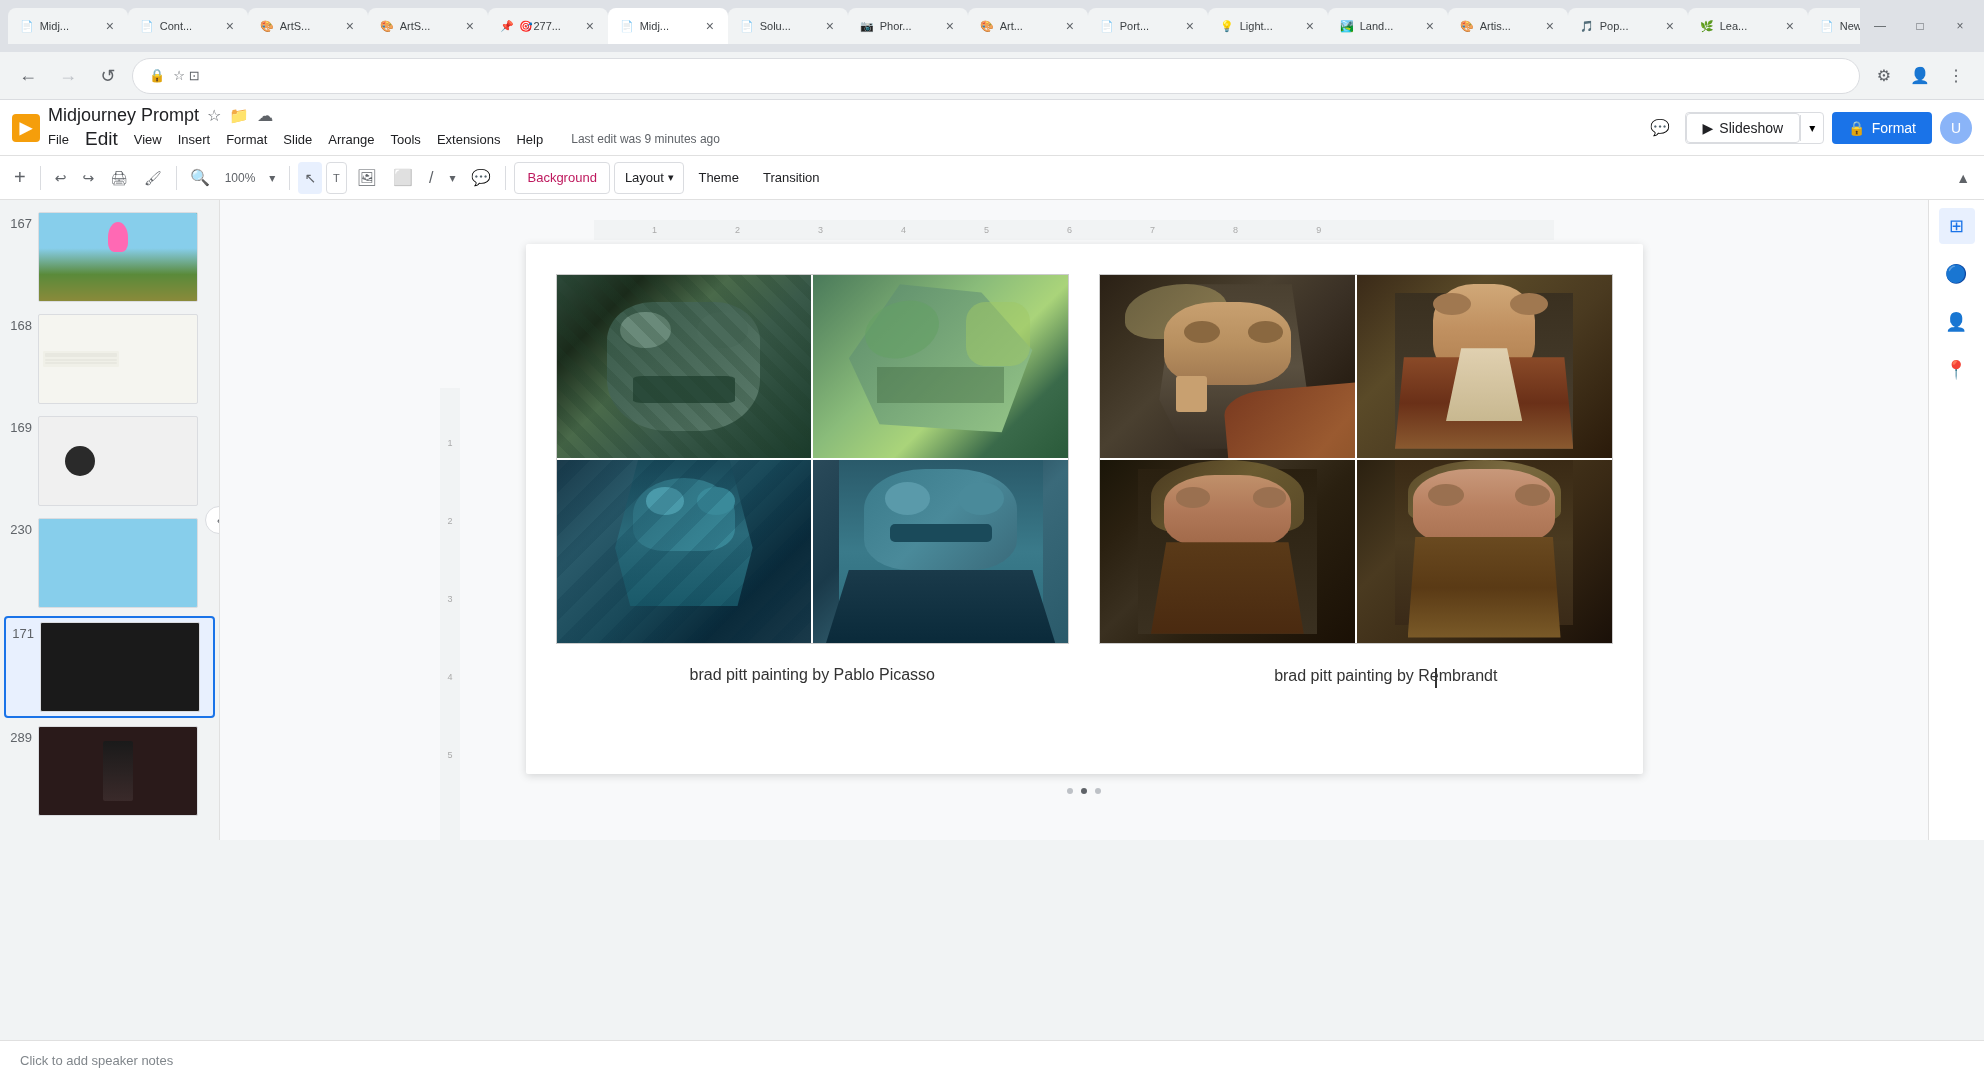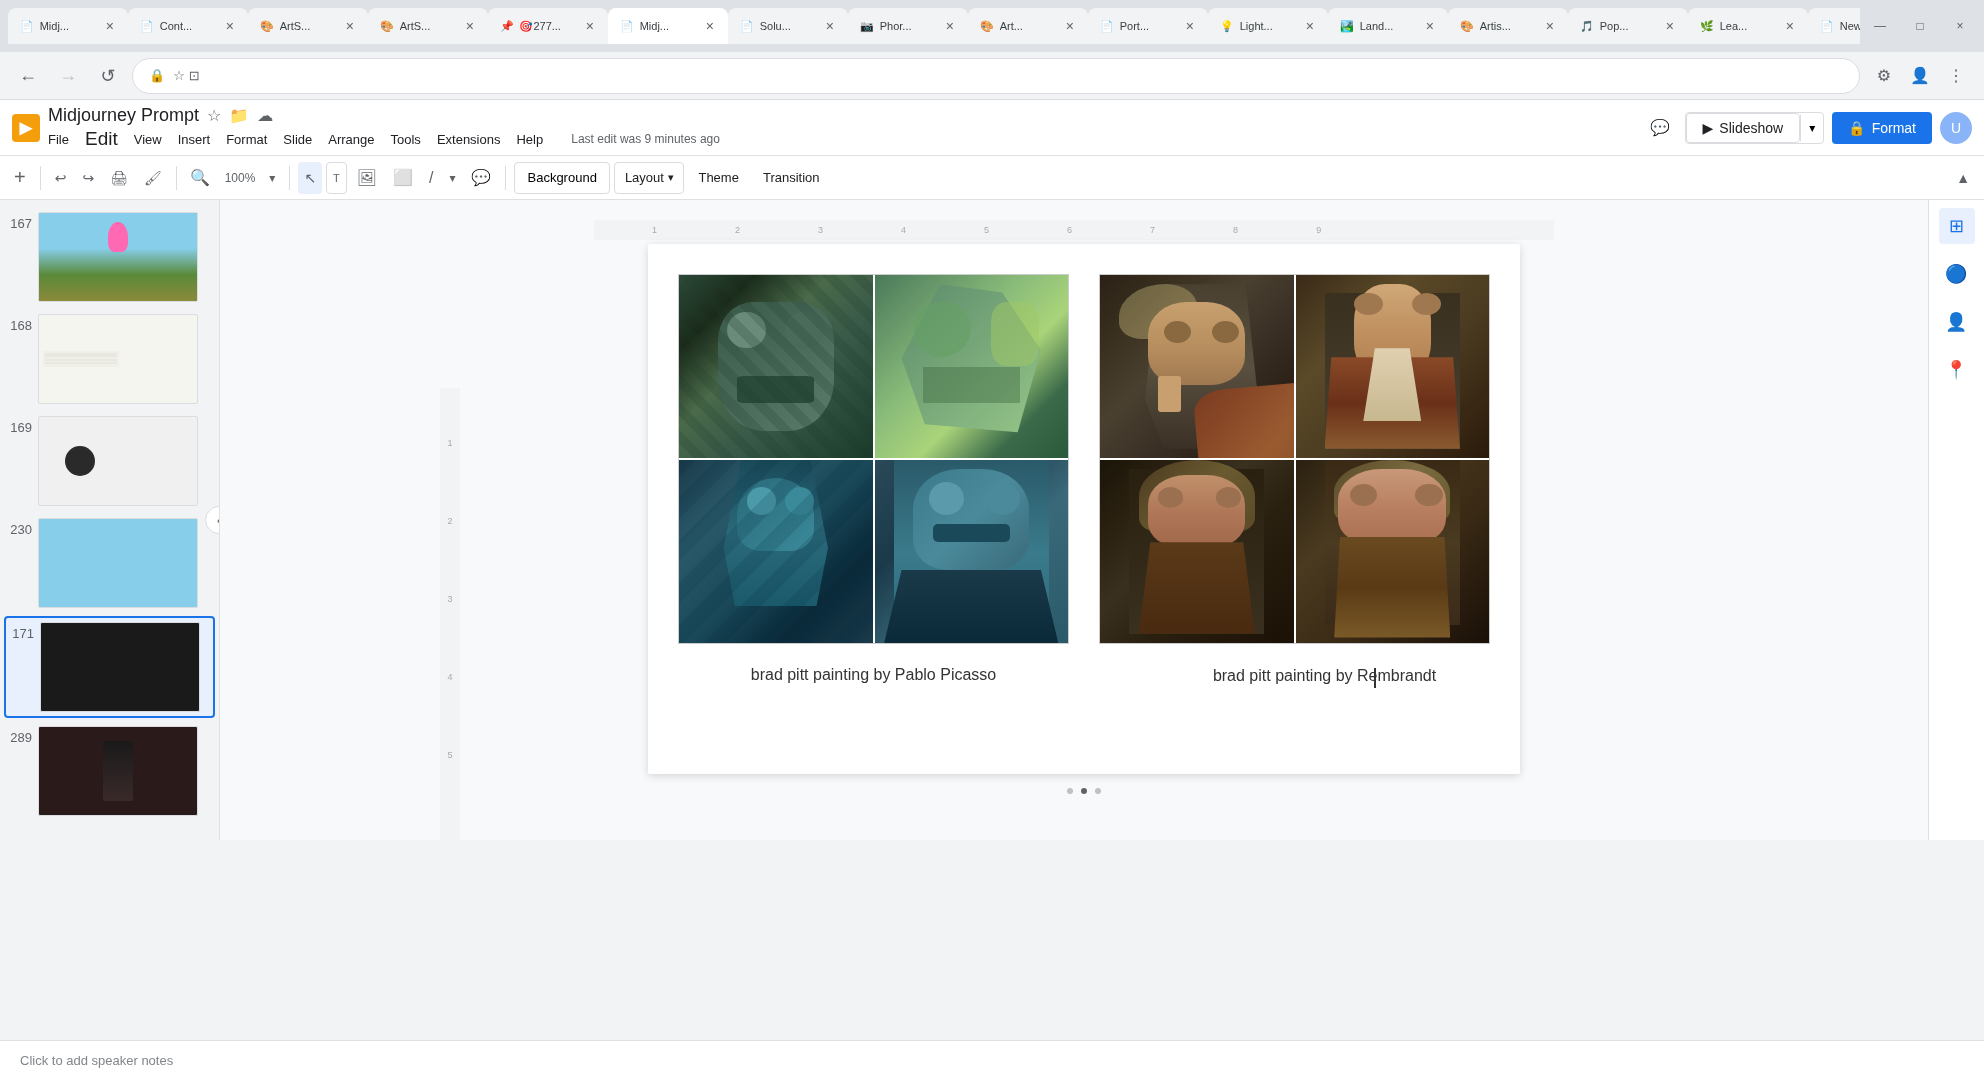--- a/index.html
+++ b/index.html
@@ -31,36 +31,36 @@
     .share-btn { background: #1a73e8; color: #fff; border: none; border-radius: 4px; padding: 8px 16px; font-size: 14px; cursor: pointer; display: flex; align-items: center; gap: 6px; font-weight: 500; }
     .avatar { width: 32px; height: 32px; border-radius: 50%; background: #8ab4f8; display: flex; align-items: center; justify-content: center; color: #fff; font-size: 14px; }
     .menu-item { padding: 4px 10px; font-size: 13px; color: #202124; cursor: pointer; border-radius: 4px; }
     .last-edit { color: #5f6368; font-size: 12px; margin-left: 12px; }
 
     
     .toolbar { background: #fff; height: 44px; display: flex; align-items: center; padding: 0 8px; gap: 4px; border-bottom: 1px solid #e0e0e0; }
     .toolbar-sep { width: 1px; height: 24px; background: #dadce0; margin: 0 4px; }
     .toolbar-btn { background: none; border: none; color: #5f6368; font-size: 14px; cursor: pointer; padding: 4px 6px; border-radius: 4px; display: flex; align-items: center; gap: 2px; height: 32px; }
     .toolbar-btn.active { background: #e8f0fe; }
-    .bg-btn { background: none; border: 1px solid #dadce0; border-radius: 4px; padding: 4px 12px; font-size: 13px; color: #000000; cursor: pointer; height: 32px; }
+    .bg-btn { background: none; border: 1px solid #dadce0; border-radius: 4px; padding: 4px 12px; font-size: 13px; color: #be185d; cursor: pointer; height: 32px; }
     .layout-btn { background: none; border: 1px solid #dadce0; border-radius: 4px; padding: 4px 10px; font-size: 13px; color: #202124; cursor: pointer; height: 32px; display: flex; align-items: center; gap: 4px; }
     .theme-btn, .transition-btn { background: none; border: none; padding: 4px 10px; font-size: 13px; color: #202124; cursor: pointer; height: 32px; }
     .toolbar-right { margin-left: auto; }
 
     
     .slide-panel { width: 220px; background: #f1f3f4; border-right: 1px solid #e0e0e0; overflow-y: auto; padding: 8px 4px; display: flex; flex-direction: column; gap: 4px; }
     .slide-thumb { display: flex; align-items: flex-start; gap: 6px; padding: 4px; cursor: pointer; border-radius: 4px; }
     .slide-thumb.active { background: #e8f0fe; border: 2px solid #1a73e8; border-radius: 4px; }
     .slide-num { font-size: 13px; color: #5f6368; min-width: 24px; padding-top: 4px; text-align: right; }
     .slide-preview { width: 160px; height: 90px; background: #fff; border: 1px solid #dadce0; border-radius: 2px; overflow: hidden; display: flex; align-items: center; justify-content: center; font-size: 9px; color: #5f6368; flex-shrink: 0; }
 
     
     .canvas-area { flex: 1; background: #f8f9fa; display: flex; flex-direction: column; align-items: center; padding: 20px; overflow: auto; position: relative; }
     .ruler-h { width: 100%; height: 20px; background: #f1f3f4; border-bottom: 1px solid #e0e0e0; display: flex; align-items: center; margin-bottom: 8px; }
-    .slide-canvas { width: 872px; min-height: 530px; background: #fff; box-shadow: 0 2px 8px rgba(0,0,0,0.15); border-radius: 2px; position: relative; display: flex; flex-direction: column; align-items: center; padding: 20px; }
+    .slide-canvas { width: 1117px; min-height: 530px; background: #fff; box-shadow: 0 2px 8px rgba(0,0,0,0.15); border-radius: 2px; position: relative; display: flex; flex-direction: column; align-items: center; padding: 20px; }
     .slide-image-section { display: flex; flex-direction: column; align-items: center; gap: 10px; }
     .slide-caption { font-size: 16px; color: #333; text-align: center; }
 
     
     .painting-grid { display: grid; grid-template-columns: 1fr 1fr; gap: 2px; width: 100%; height: 370px; }
     .painting-cell { background: #666; overflow: hidden; }
 
     
     .speaker-notes { background: #fff; border-top: 1px solid #e0e0e0; height: 40px; display: flex; align-items: center; padding: 0 20px; color: #80868b; font-size: 13px; width: 100%; position: fixed; bottom: 0; left: 0; }
 

